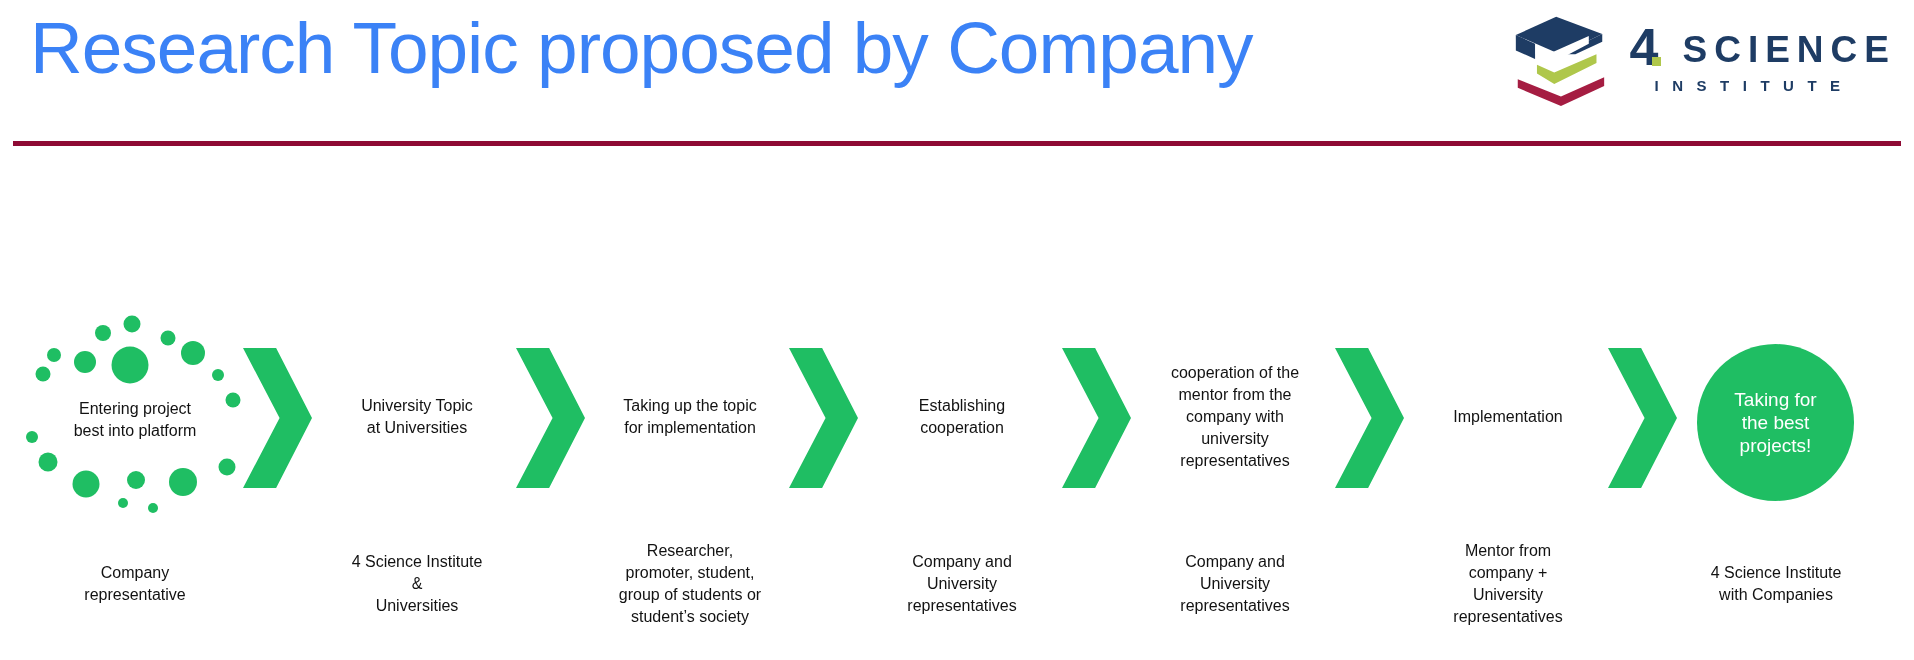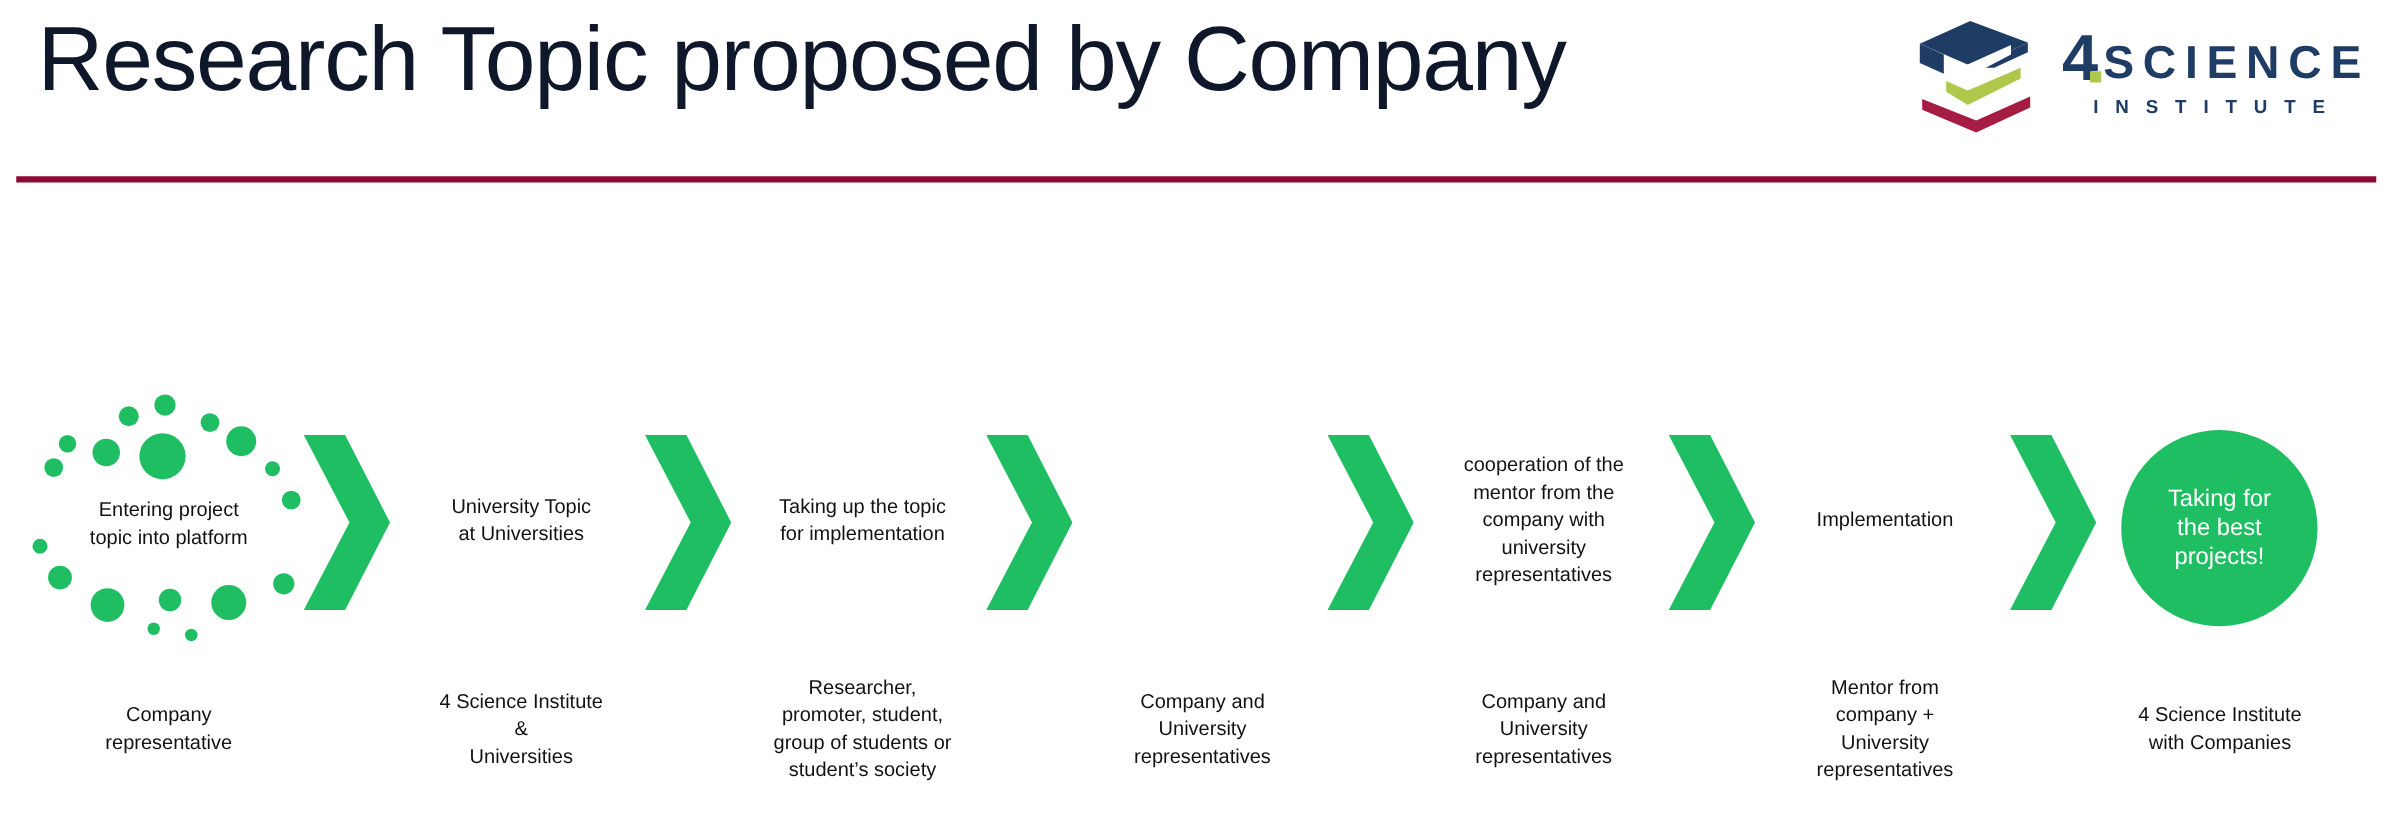--- a/index.html
+++ b/index.html
@@ -3,30 +3,30 @@
 <meta charset="utf-8">
 <style>
   html,body{margin:0;padding:0;background:#ffffff;}
   .stage{
     position:relative;width:1914px;height:660px;background:#fff;overflow:hidden;
     font-family:"Liberation Sans",sans-serif;color:#111;
   }
   
   .title{
     position:absolute;left:30px;top:6px;
-    font-size:73px;font-weight:300;letter-spacing:-1px;color:#0f172a;
+    font-size:73px;font-weight:300;letter-spacing:-1px;color:#3b82f6;
     white-space:nowrap;
   }
   .logo{position:absolute;top:12px;right:18px;display:flex;align-items:center;gap:18px;}
   .logo-mark{width:104px;height:96px;}
   .logo-text{display:flex;flex-direction:column;align-items:flex-start;line-height:1;}
   .logo-row{display:flex;align-items:flex-end;}
   .logo-number{font-size:52px;font-weight:bold;color:var(--navy);line-height:.8;position:relative;}
   .logo-number::after{content:"";position:absolute;right:-2px;bottom:2px;width:9px;height:9px;background:var(--lime);}
-  .logo-name{font-size:37px;font-weight:bold;color:var(--navy);letter-spacing:7px;margin-left:4px;}
+  .logo-name{font-size:37px;font-weight:bold;color:var(--navy);letter-spacing:7px;margin-left:24px;}
   .logo-sub{font-size:15px;font-weight:bold;color:var(--navy);letter-spacing:13.5px;margin:10px 0 0 14px;padding-left:11px;}
   .divider{position:absolute;left:13px;right:13px;top:141px;height:5px;background:var(--maroon);}
   
   .label,.sublabel{
     position:absolute;transform:translate(-50%,-50%);
     text-align:center;white-space:pre-line;
     font-size:16px;line-height:22px;color:#121212;
   }
   .label{top:417px;width:240px;}
   .sublabel{top:584px;width:250px;}
@@ -86,33 +86,35 @@
         <circle cx="48" cy="217" r="9.5"></circle>
       <circle cx="86" cy="239" r="13.5"></circle>
         <circle cx="123" cy="258" r="5"></circle>
       <circle cx="136" cy="235" r="9"></circle>
         <circle cx="153" cy="263" r="5"></circle>
       <circle cx="183" cy="237" r="14"></circle>
         <circle cx="227" cy="222" r="8.5"></circle>
     </g>
   </svg>
   <div class="label" style="left:135px;top:420px;width:200px;">Entering project
-topic into platform</div>
+best into platform</div>
 
   <div class="chevron" style="left:243px;"></div>
   <div class="chevron" style="left:516px;"></div>
   <div class="chevron" style="left:789px;"></div>
   <div class="chevron" style="left:1062px;"></div>
   <div class="chevron" style="left:1335px;"></div>
   <div class="chevron" style="left:1608px;"></div>
 
   <div class="label" style="left:417px;">University Topic
 at Universities</div>
   <div class="label" style="left:690px;">Taking up the topic
 for implementation</div>
+  <div class="label" style="left:962px;">Establishing
+cooperation</div>
   <div class="label" style="left:1235px;">cooperation of the
 mentor from the
 company with
 university
 representatives</div>
   <div class="label" style="left:1508px;">Implementation</div>
 
   <div class="award">
     <div class="award-text">Taking for
 the best

